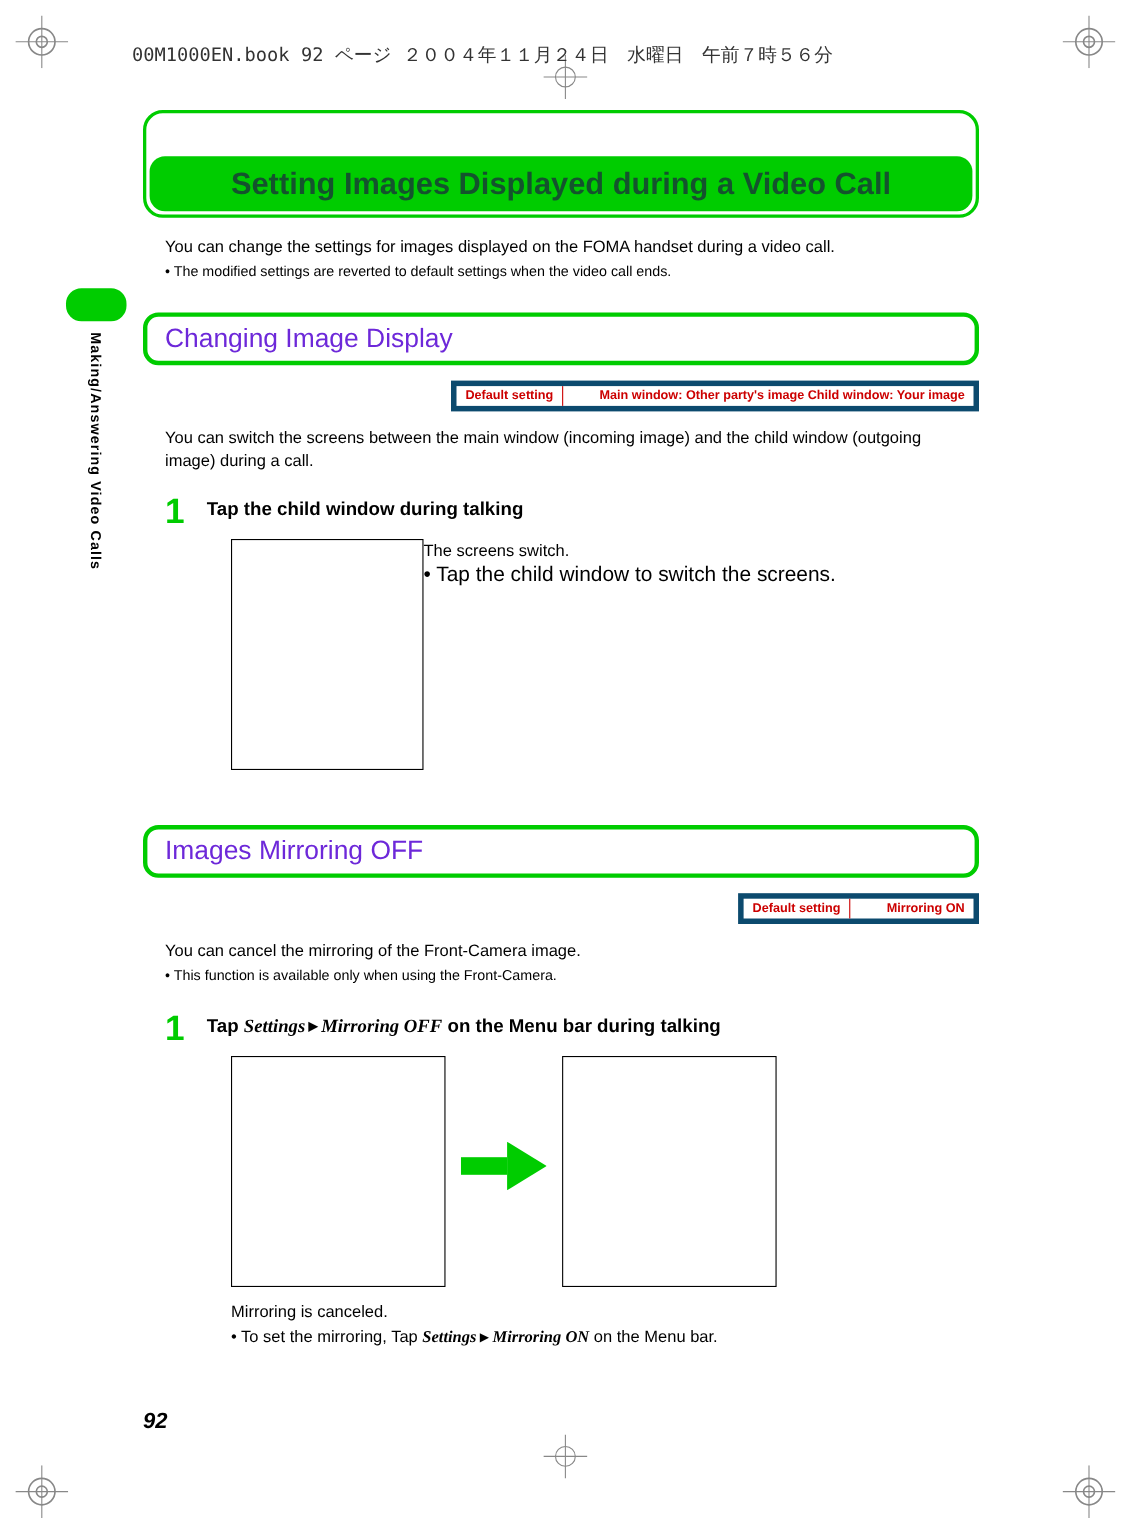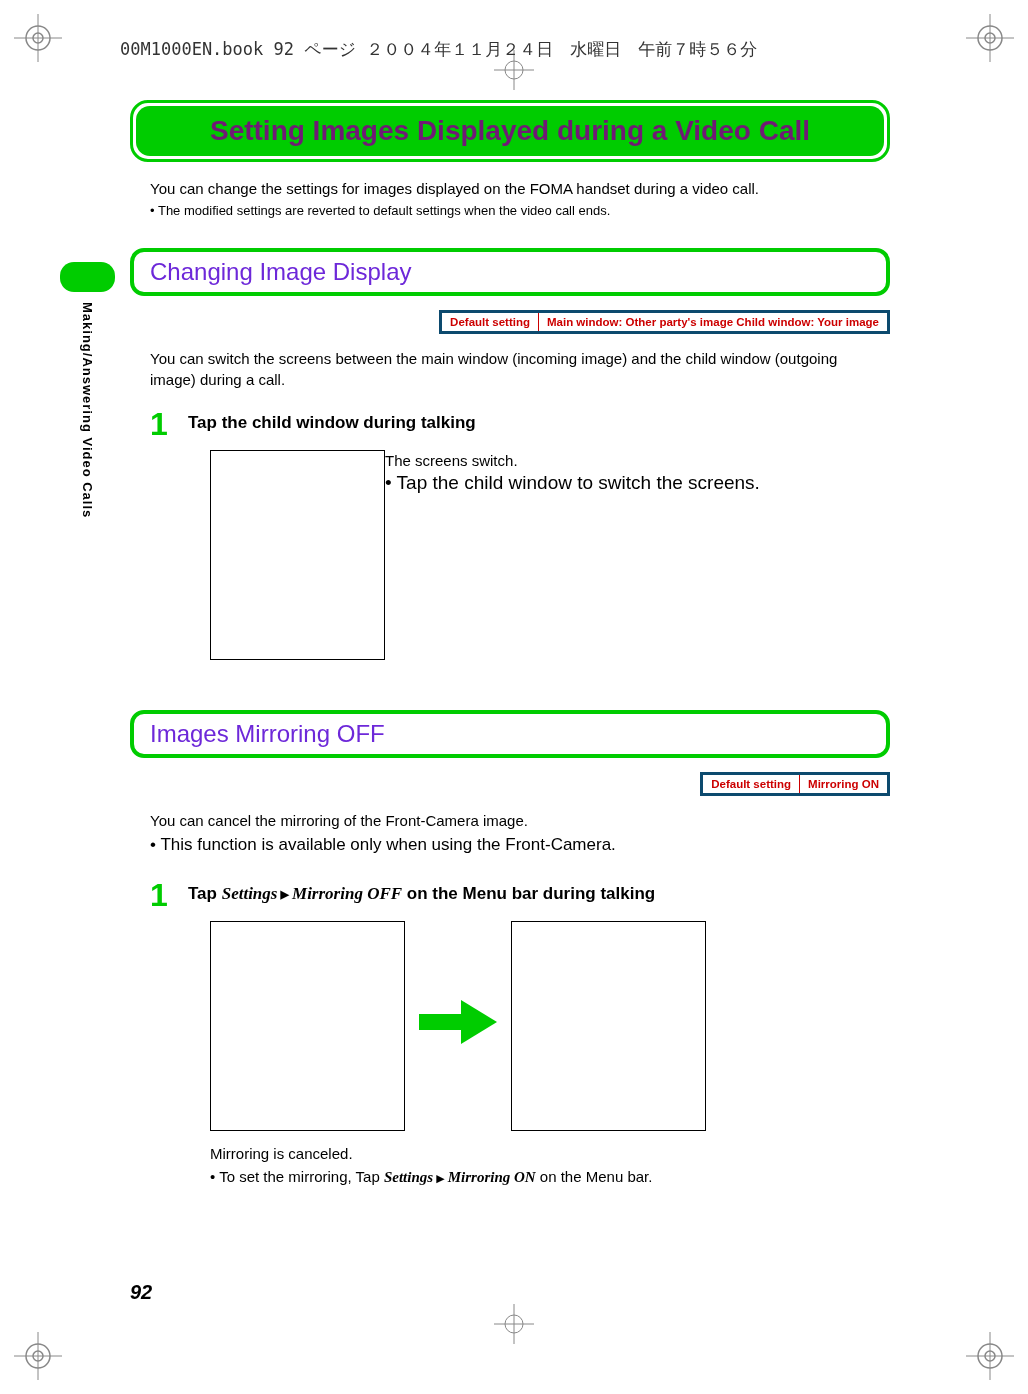--- a/index.html
+++ b/index.html
@@ -73,25 +73,26 @@
     .title-block {
       border: 3px solid #00cc00;
       border-radius: 18px;
       padding: 3px;
       margin: 0 20px 18px 20px;
       text-align: center;
     }
     .title-inner {
       background: #00cc00;
       border-radius: 14px;
-      color: #701a75;
+      color: #14532d;
       font-size: 28px;
       font-weight: bold;
       padding: 8px 26px;
       line-height: 1.2;
+      margin-top: 36px;
     }
 
     .intro-text { font-size: 15px; margin: 0 40px 6px 40px; }
     .intro-bullet { font-size: 13px; margin: 0 40px 30px 40px; }
     .intro-bullet::before { content: "•  "; }
 
     .section-header {
       border: 4px solid #00cc00;
       border-radius: 14px;
       padding: 6px 16px;
@@ -101,31 +102,32 @@
       background: #fff;
       font-weight: normal;
     }
 
     .default-row {
       display: flex;
       justify-content: flex-end;
       margin: 0 20px 14px 0;
     }
     .default-box {
-      border: 3px solid #0c4a6e;
+      border: 5px solid #0c4a6e;
       display: flex;
       font-size: 11.5px;
       font-weight: bold;
       color: #cc0000;
+      gap: 25px;
     }
     .default-box .ds-label { padding: 3px 8px; border-right: 1px solid #cc0000; }
     .default-box .ds-value { padding: 3px 8px; }
 
     .body-text { font-size: 15px; margin: 0 40px 18px 40px; line-height: 1.4; }
-    .body-note { font-size: 17px; margin: 0 40px 24px 40px; }
+    .body-note { font-size: 13px; margin: 0 40px 24px 40px; }
     .body-note::before { content: "•  "; }
 
     .step-row {
       display: flex;
       align-items: flex-start;
       margin: 0 40px 10px 40px;
       gap: 14px;
     }
     .step-num {
       color: #00cc00;

